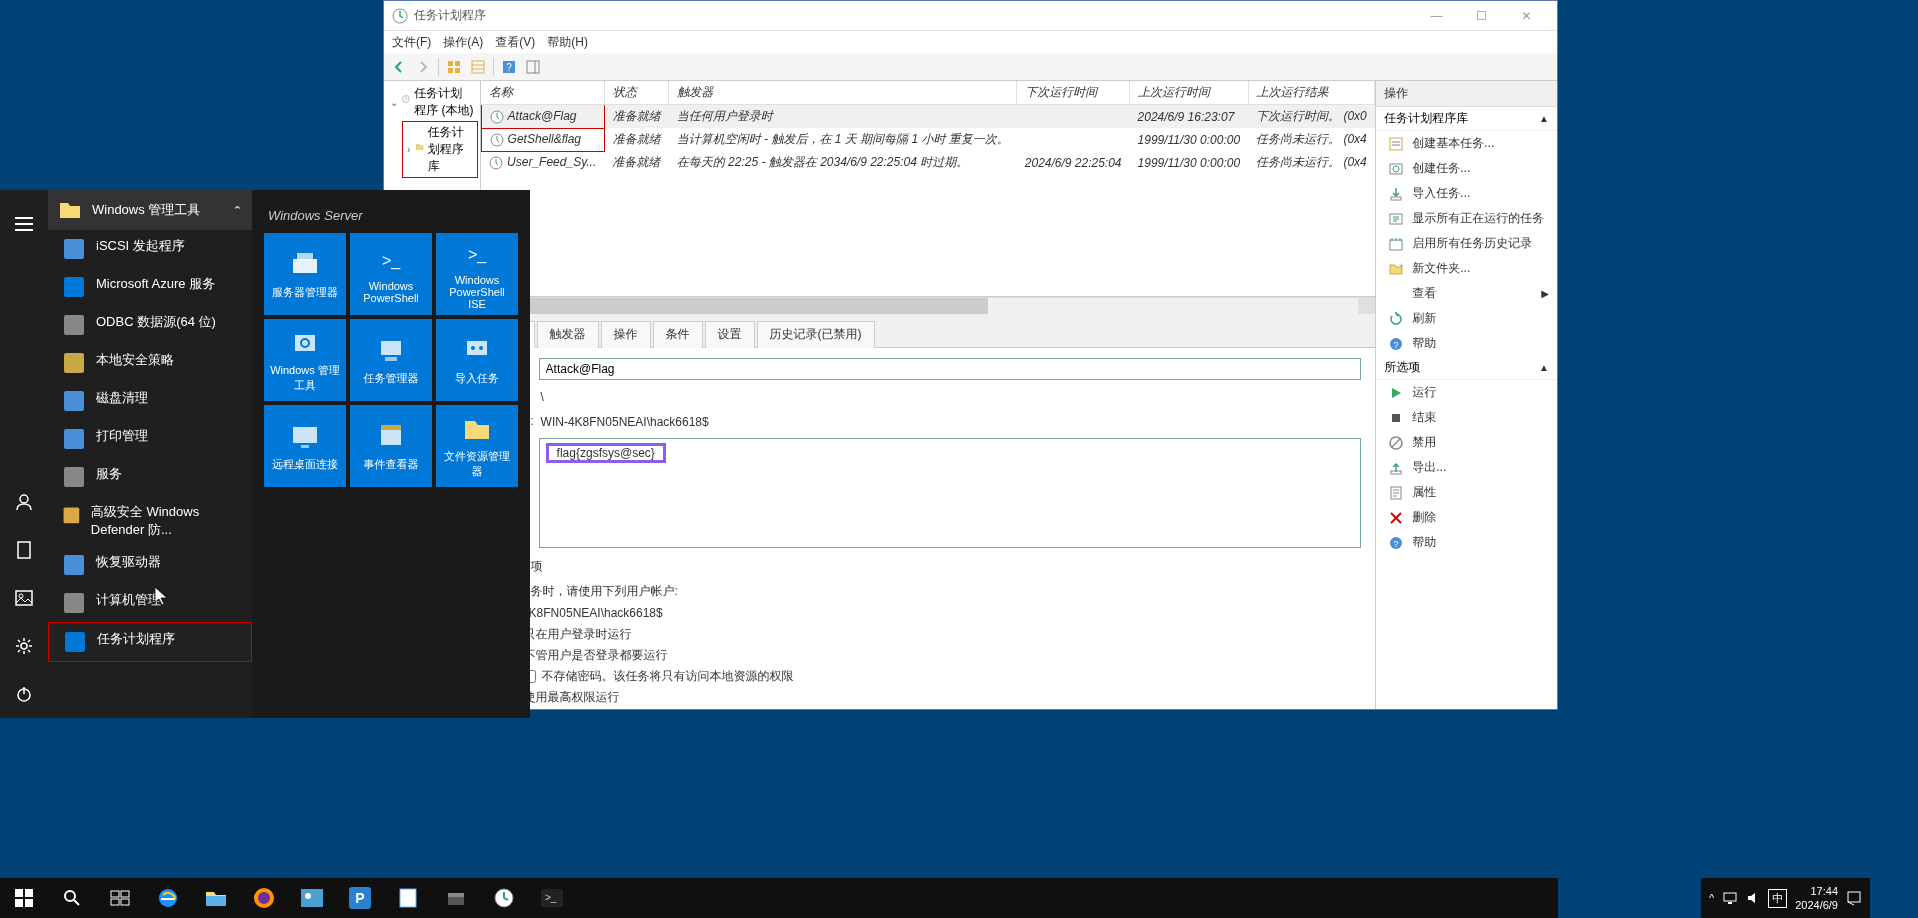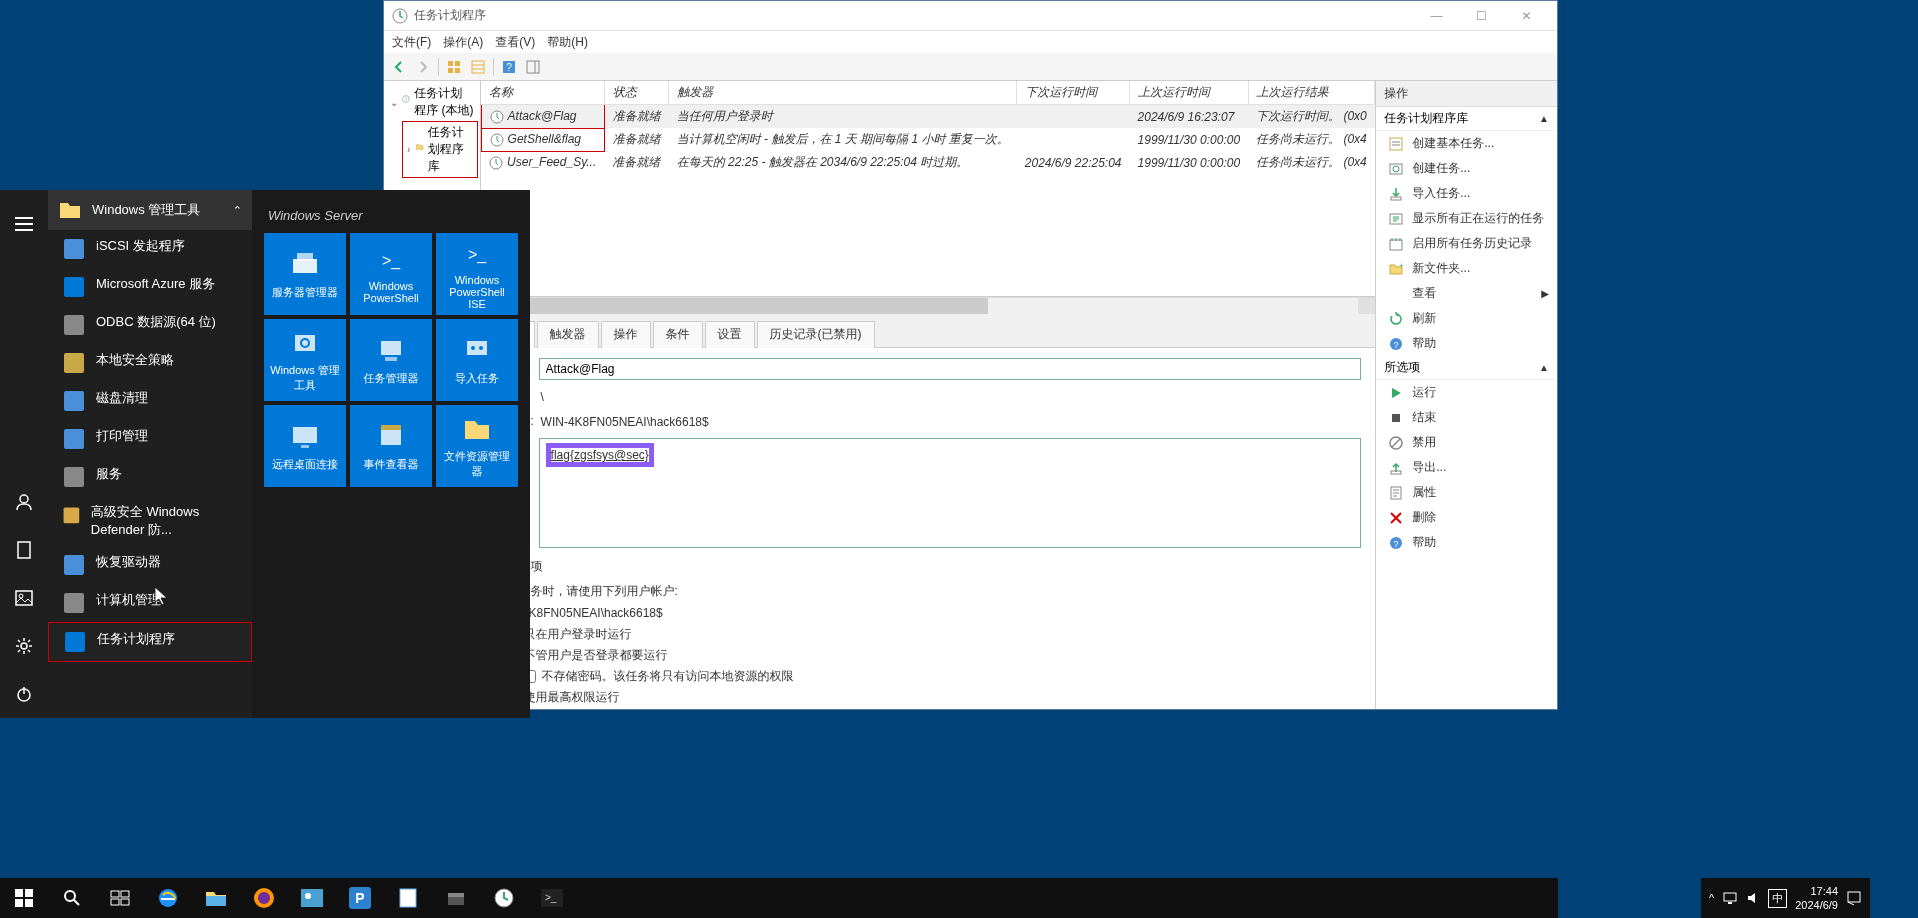--- a/index.html
+++ b/index.html
@@ -36,21 +36,21 @@
 .ts-hscroll .thumb { position:absolute; left:17px; width:490px; height:100%; background:#ccc; }
 .ts-tabs { display: flex; border-bottom: 1px solid #ccc; font-size: 12px; padding-left: 4px; padding-top: 6px; background:#f0f0f0; }
 .ts-tab { padding: 4px 12px; border: 1px solid #ccc; border-bottom: none; margin-right: 2px; background: #f8f8f8; color: #333; position: relative; top: 1px; }
 .ts-tab.active { background: #fff; border-bottom: 1px solid #fff; }
 .ts-panel { flex: 1; padding: 10px 14px; font-size: 12px; color: #333; overflow: auto; background:#fff; }
 .ts-row { display: flex; align-items: center; margin-bottom: 8px; }
 .ts-row label { width: 44px; color: #444; }
 .ts-row input[type=text] { flex: 1; height: 22px; padding: 0 6px; border: 1px solid #7a9; background: #fff; font-size: 12px; }
 .ts-row .static { flex: 1; padding: 0 2px; }
 .ts-desc { flex:1; height: 110px; border: 1px solid #7a9; padding: 4px 6px; font-size: 12px; position: relative; }
-.ts-desc .inner { display: inline-block; border: 5px solid #8b5cf6; padding: 0 0; text-decoration: underline; }
+.ts-desc .inner { display: inline-block; border: 3px solid #8b5cf6; padding: 0 8px; }
 .ts-sec-head { margin: 10px 0 8px; color: #333; }
 .ts-sec-sub { margin: 6px 0; color: #333; }
 .ts-radio, .ts-check { margin: 4px 0 4px 10px; display: flex; align-items: center; gap: 6px; }
 .ts-radio input, .ts-check input { margin:0; }
 .ts-actions { width: 290px; background: #fff; font-size: 12px; display: flex; flex-direction: column; }
 .ts-actions .hdr { background: #f0f0f0; padding: 4px 8px; border-bottom: 1px solid #ddd; color: #333; }
 .ts-actions .grp { background: #fff; padding: 3px 8px; font-weight: normal; display:flex; justify-content:space-between; align-items:center; border-bottom:1px solid #eee; }
 .ts-actions .grp .caret { font-size:10px; color:#333; }
 .ts-actions .act { padding: 4px 8px 4px 12px; display: flex; align-items: center; gap: 8px; color: #333; }
 .ts-actions .act .aico { width: 16px; height: 16px; display: flex; align-items: center; justify-content: center; }

